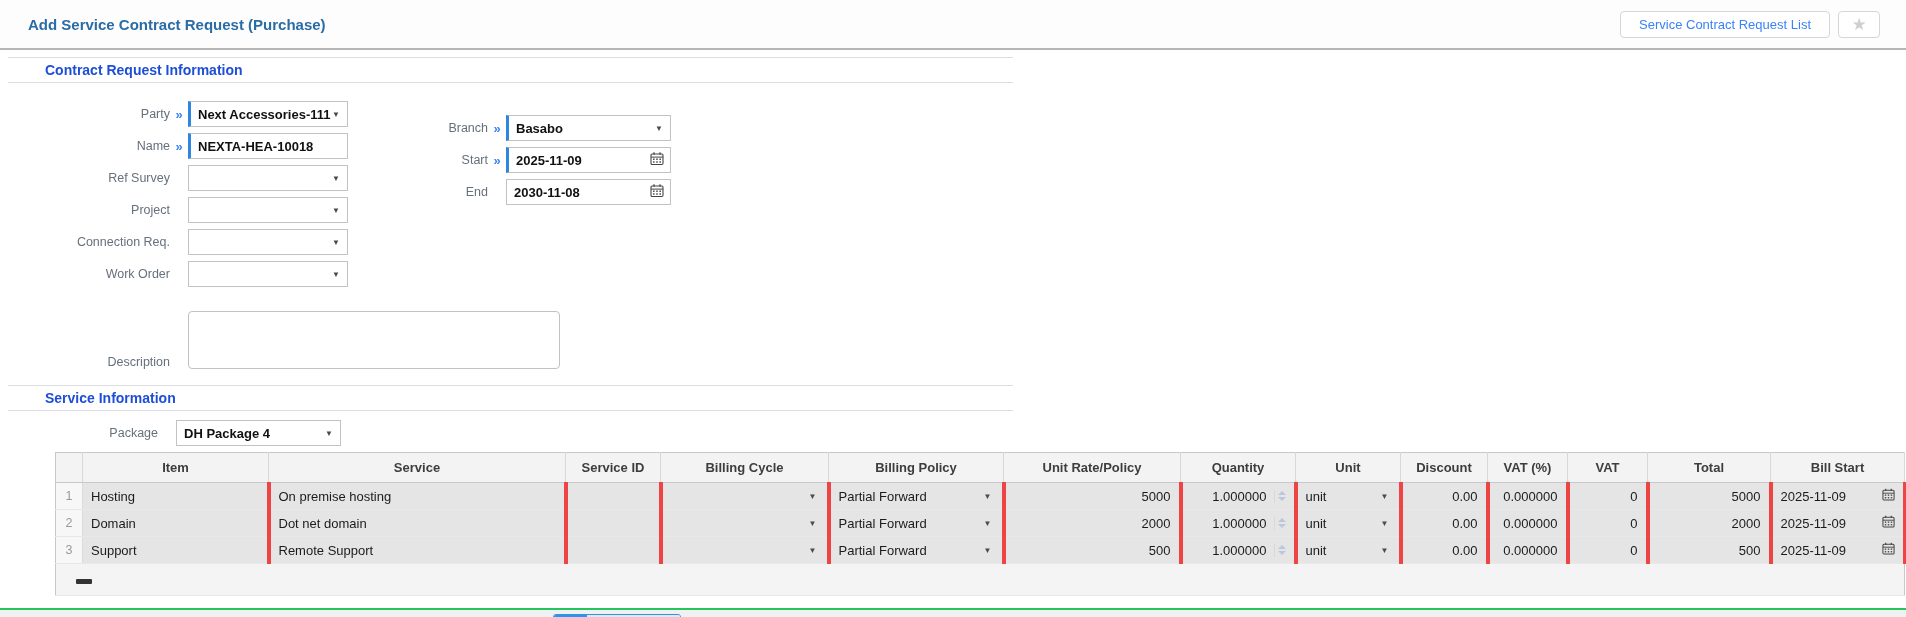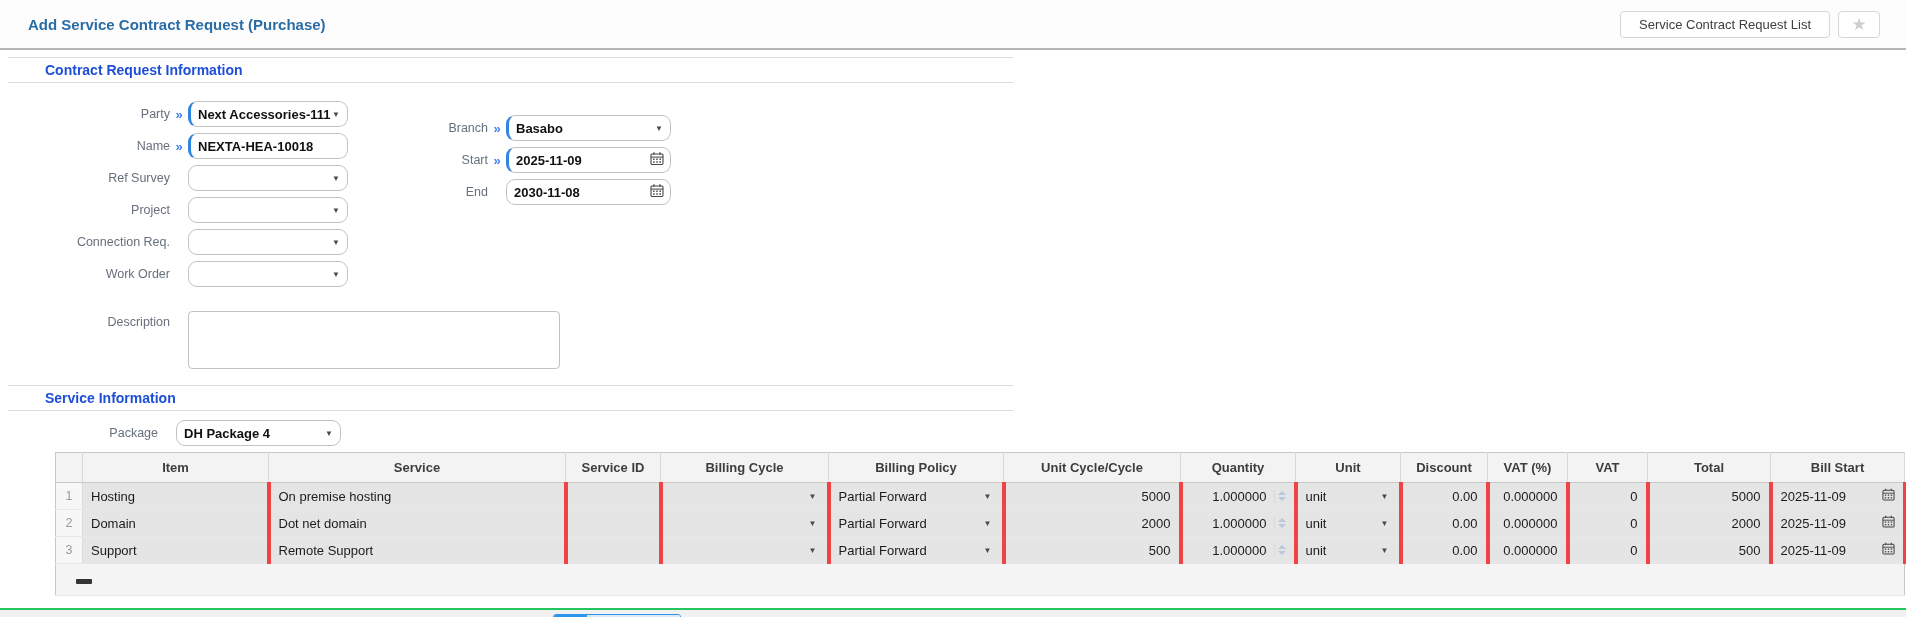--- a/index.html
+++ b/index.html
@@ -5,44 +5,44 @@
   * { margin:0; padding:0; box-sizing:border-box; }
   html,body { width:1906px; height:617px; background:#fff; overflow:hidden;
               font-family:"Liberation Sans", sans-serif; }
   
   .topbar { height:50px; display:flex; align-items:center; justify-content:space-between;
             padding:0 26px 0 28px; border-bottom:2px solid #b6b6b6; background:#fdfdfd; }
   .page-title { color:#2a6ca6; font-size:15px; font-weight:bold; }
   .topbar-right { display:flex; align-items:center; gap:8px; }
   .hbtn { height:27px; display:flex; align-items:center; justify-content:center;
           border:1px solid #d6d6d6; border-radius:4px; background:#fff; cursor:pointer; }
-  .list-btn { padding:0 18px; color:#404040; font-size:13px; }
+  .list-btn { padding:0 18px; color:#3b82f6; font-size:13px; }
   .star-btn { width:42px; color:#cfcfcf; font-size:17px; }
   
   .section-head { width:1005px; margin-left:8px; height:26px; line-height:25px;
                   border-top:1px solid #dcdce4; border-bottom:1px solid #dcdce4;
                   padding-left:37px; color:#1d4ed8; font-size:14px; font-weight:bold; }
   .sec1 { margin-top:7px; }
   
   .form-wrap { position:relative; padding:18px 0 10px 20px; }
   .frow { display:flex; align-items:center; margin-bottom:6px; }
   .flabel { width:150px; text-align:right; color:#66707c; font-size:12.5px; }
   .fmark { width:18px; text-align:center; color:#3b82f6; font-size:13px; font-weight:bold; }
   .field { position:relative; width:160px; height:26px; border:1px solid #c2c2c2;
-           border-radius:9px; background:#fff; display:flex; align-items:center;
+           border-radius:0; background:#fff; display:flex; align-items:center;
            padding:0 7px; font-size:13px; font-weight:bold; color:#111; }
   .field.req { border-left:3px solid #2f86e0; }
   .caret { position:absolute; right:7px; top:50%; transform:translateY(-50%);
            font-size:8px; color:#4a4a4a; }
   .cal { position:absolute; right:6px; top:50%; transform:translateY(-50%); }
   .rightcol { position:absolute; left:430px; top:32px; }
   .rightcol .flabel { width:58px; }
   .rightcol .field { width:165px; }
   .textarea { width:372px; height:58px; border:1px solid #c2c2c2; border-radius:4px; }
-  .frow.top { align-items:flex-start;margin-top:24px; }
+  .frow.top { align-items:flex-end;margin-top:24px; }
   .frow.top .flabel { padding-top:4px; }
   
   .pkg-row { margin:9px 0 6px 8px; }
   .pkg-row .field { width:165px; }
   
   table.grid { margin:5px 4px 0 55px; border-collapse:collapse; table-layout:fixed;
                width:1847px; border:1px solid #c8c8c8; }
   .grid th { background:#f3f3f3; color:#3d3d3d; font-size:13px; font-weight:bold;
              text-align:center; height:30px; border-right:1px solid #d8d8d8;
              border-bottom:1px solid #c9c9c9; padding:0 8px; }
@@ -234,21 +234,21 @@
       <col style="width:134px">
   </colgroup>
   <thead>
     <tr>
       <th></th>
       <th>Item</th>
       <th>Service</th>
       <th>Service ID</th>
       <th>Billing Cycle</th>
       <th>Billing Policy</th>
-      <th>Unit Cycle/Cycle</th>
+      <th>Unit Rate/Policy</th>
       <th>Quantity</th>
       <th>Unit</th>
       <th>Discount</th>
       <th>VAT (%)</th>
       <th>VAT</th>
       <th>Total</th>
       <th>Bill Start</th>
     </tr>
   </thead>
   <tbody>

